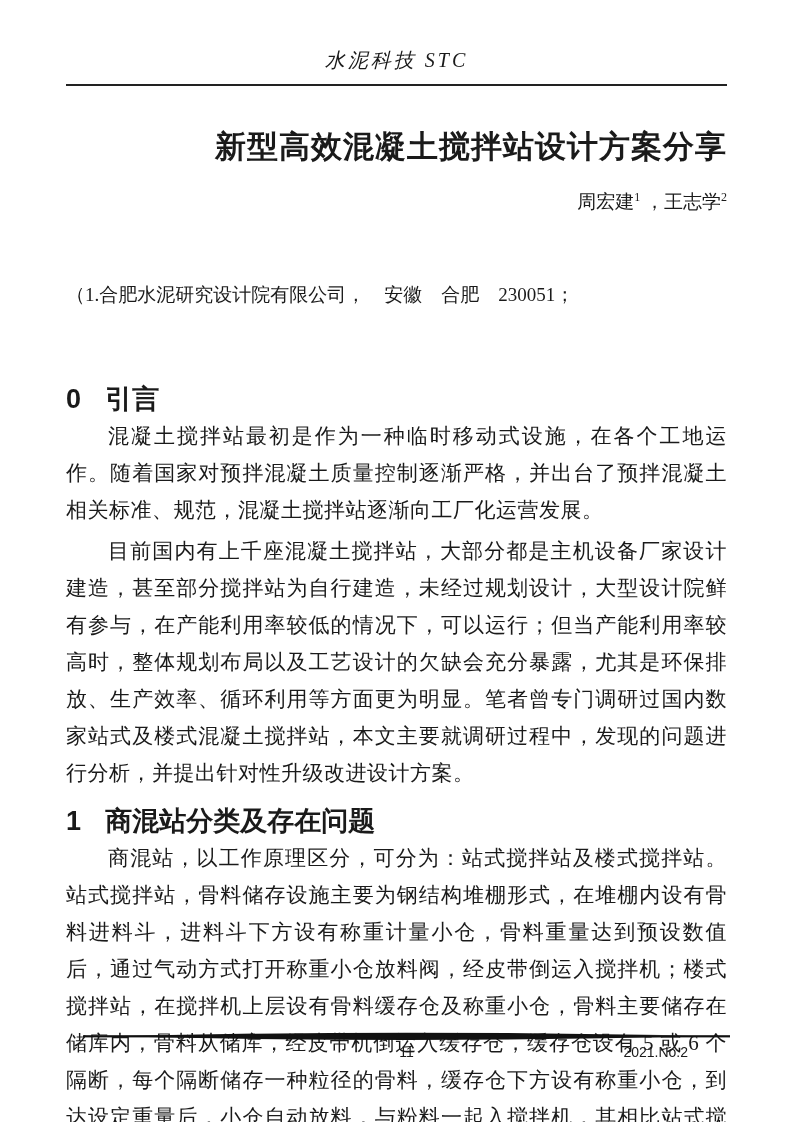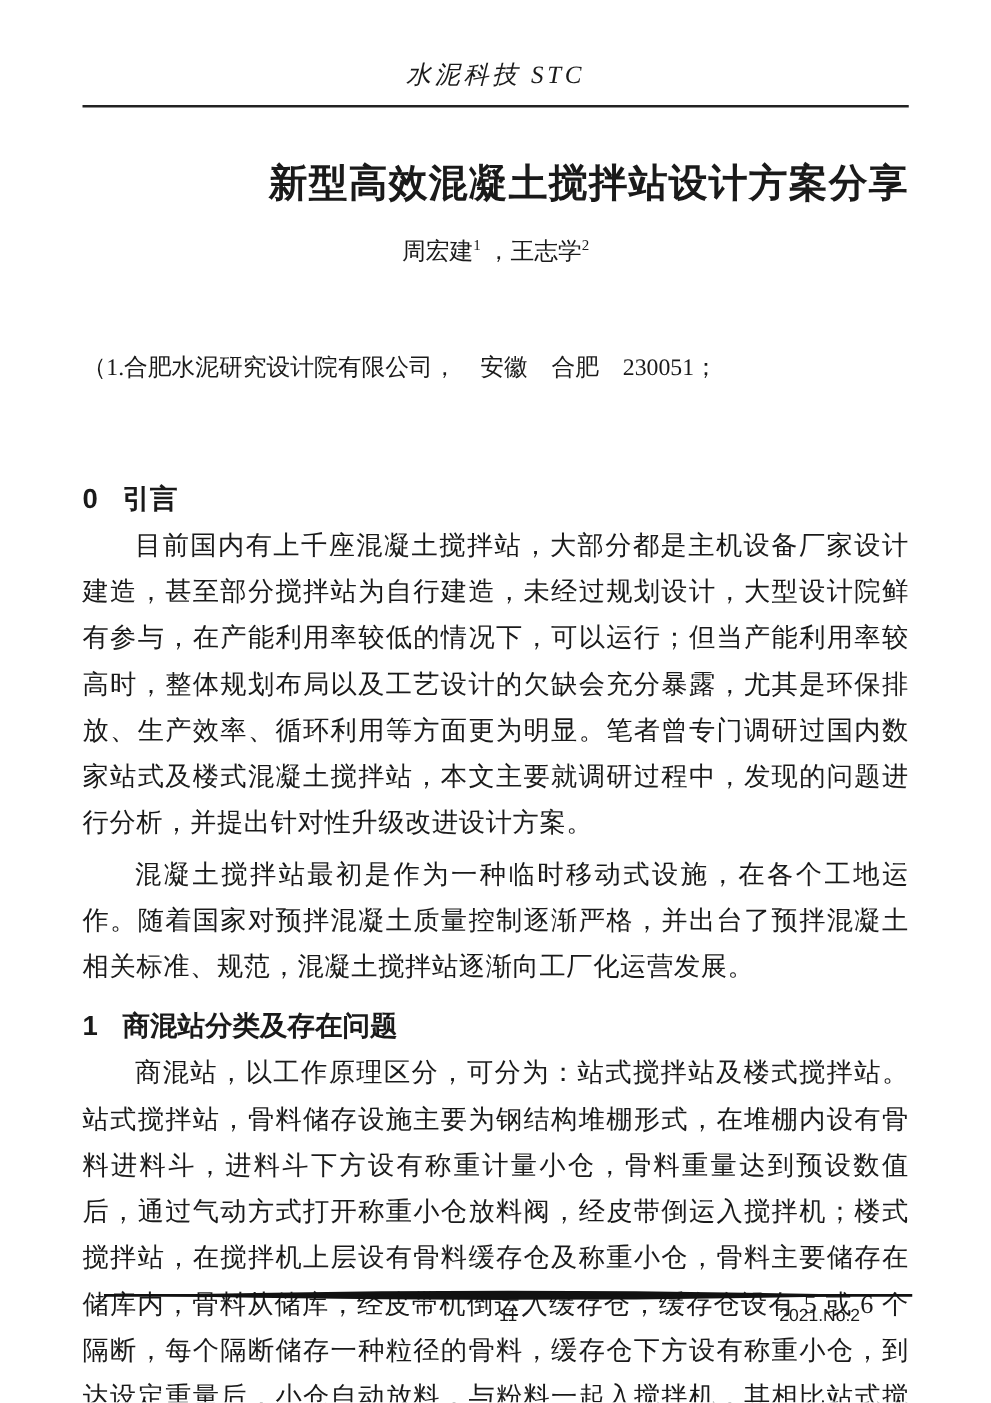--- a/index.html
+++ b/index.html
@@ -37,39 +37,39 @@
     margin: 38px 0 0 0;
     text-align: right;
     font-size: 31px;
     line-height: 46px;
     font-weight: 700;
     font-family: "Liberation Sans", "DejaVu Sans", sans-serif;
     letter-spacing: 1px;
   }
   .authors {
     margin-top: 18px;
-    text-align: center;
+    text-align: right;
     font-size: 19px;
     line-height: 28px;
     white-space: pre-wrap;
   }
   .authors sup {
     font-size: 12px;
     vertical-align: super;
     line-height: 0;
   }
   .affiliations {
     margin-top: 4px;
     font-size: 19px;
     line-height: 30px;
     white-space: pre-wrap;
   }
   .section-heading {
     margin: 14px 0 4px 0;
-    font-size: 22px;
+    font-size: 27px;
     line-height: 30px;
     font-weight: 700;
     font-family: "Liberation Sans", "DejaVu Sans", sans-serif;
   }
   .section-heading .sec-num {
     display: inline-block;
     margin-right: 0.9em;
   }
   .body-para {
     margin: 4px 0 0 0;
@@ -126,23 +126,23 @@
   <div class="authors"><span>周宏建</span><sup>1</sup><span> ，</span><span>王志学</span><sup>2</sup></div>
 
   <div class="affiliations">
     <div>（1.合肥水泥研究设计院有限公司，　安徽　合肥　230051；</div>
   </div>
 
   <div class="section-heading">
     <span class="sec-num">0</span><span>引言</span>
   </div>
 
+  <p class="body-para">混凝土搅拌站最初是作为一种临时移动式设施，在各个工地运作。随着国家对预拌混凝土质量控制逐渐严格，并出台了预拌混凝土相关标准、规范，混凝土搅拌站逐渐向工厂化运营发展。</p>
+
   <p class="body-para">目前国内有上千座混凝土搅拌站，大部分都是主机设备厂家设计建造，甚至部分搅拌站为自行建造，未经过规划设计，大型设计院鲜有参与，在产能利用率较低的情况下，可以运行；但当产能利用率较高时，整体规划布局以及工艺设计的欠缺会充分暴露，尤其是环保排放、生产效率、循环利用等方面更为明显。笔者曾专门调研过国内数家站式及楼式混凝土搅拌站，本文主要就调研过程中，发现的问题进行分析，并提出针对性升级改进设计方案。</p>
-
-  <p class="body-para">混凝土搅拌站最初是作为一种临时移动式设施，在各个工地运作。随着国家对预拌混凝土质量控制逐渐严格，并出台了预拌混凝土相关标准、规范，混凝土搅拌站逐渐向工厂化运营发展。</p>
 
   <div class="section-heading">
     <span class="sec-num">1</span><span>商混站分类及存在问题</span>
   </div>
 
   <p class="body-para">商混站，以工作原理区分，可分为：站式搅拌站及楼式搅拌站。站式搅拌站，骨料储存设施主要为钢结构堆棚形式，在堆棚内设有骨料进料斗，进料斗下方设有称重计量小仓，骨料重量达到预设数值后，通过气动方式打开称重小仓放料阀，经皮带倒运入搅拌机；楼式搅拌站，在搅拌机上层设有骨料缓存仓及称重小仓，骨料主要储存在储库内，骨料从储库，经皮带机倒运入缓存仓，缓存仓设有 5 或 6 个隔断，每个隔断储存一种粒径的骨料，缓存仓下方设有称重小仓，到达设定重量后，小仓自动放料，与粉料一起入搅拌机，其相比站式搅拌系统运行效率更高，投资也更大，一般搅拌主机在 4m³以上，推荐使用楼式搅拌系统，生产效率更高，且更利于混凝土质量控制，本文主要研究楼式搅拌系统。</p>
 
   <div class="footer">
     <svg class="footer-rule-svg" viewBox="0 0 661 9" preserveAspectRatio="none">
       <rect x="0" y="3.2" width="661" height="2.2" fill="#111111"></rect>

